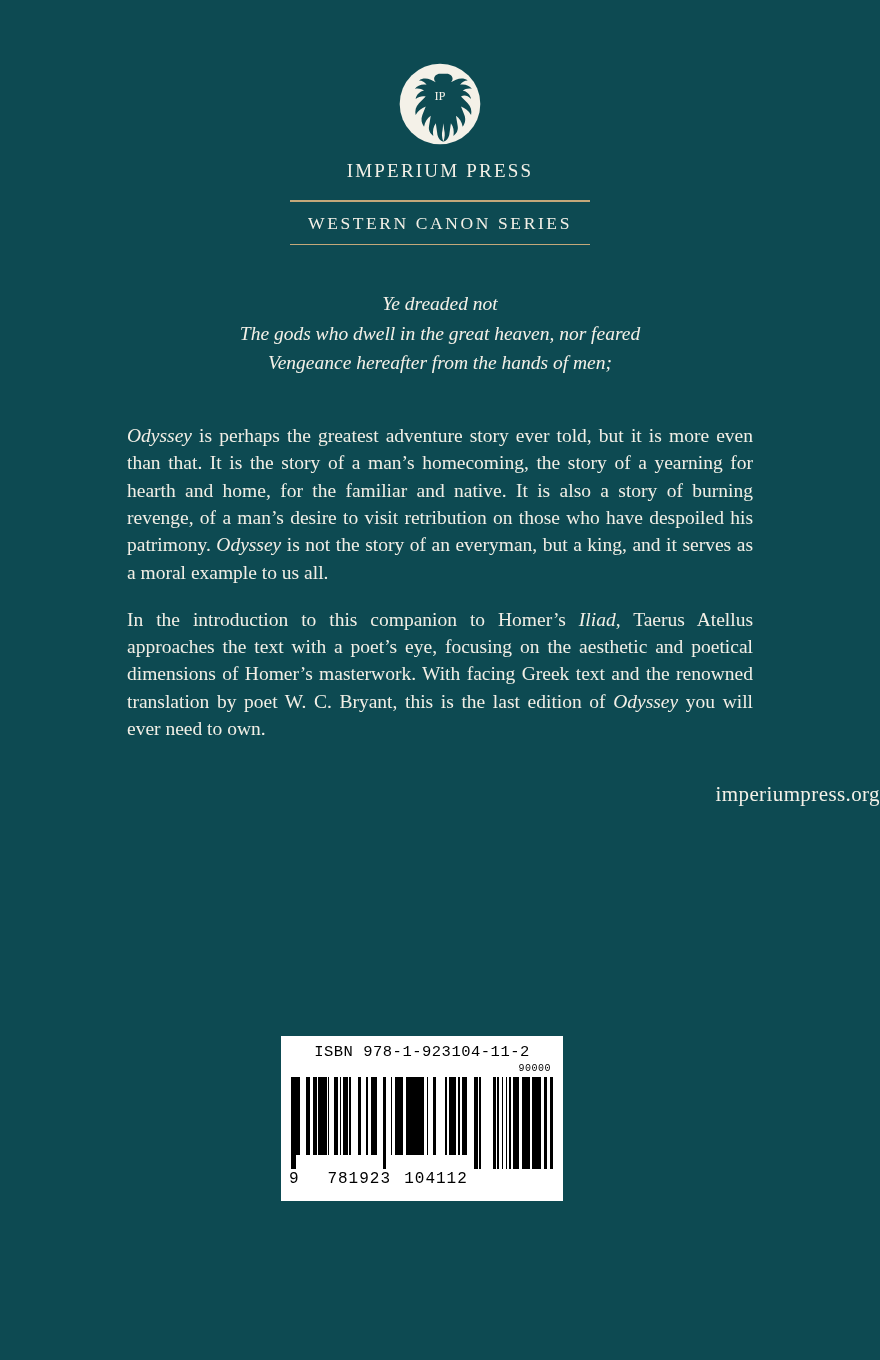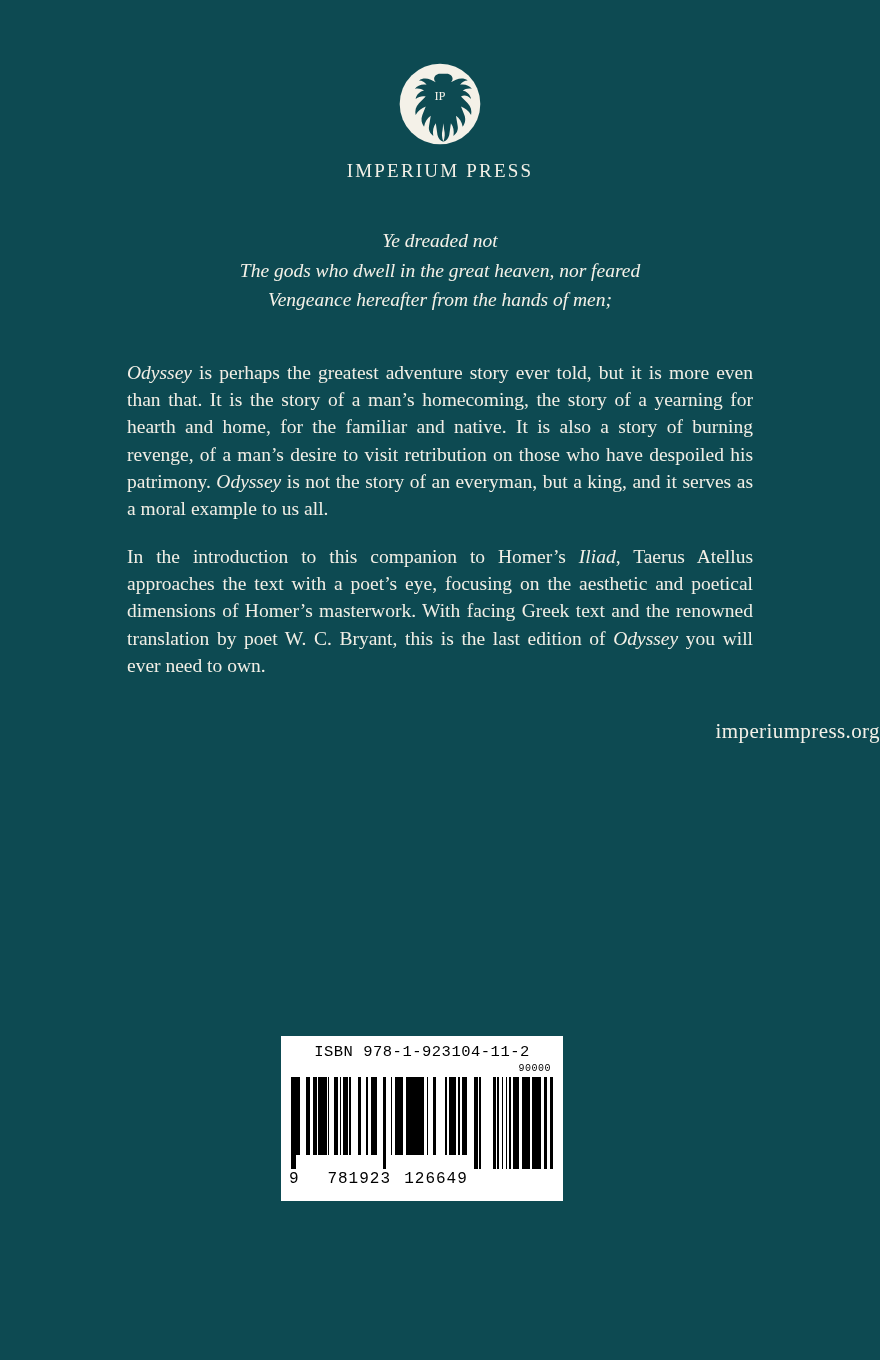--- a/index.html
+++ b/index.html
@@ -180,20 +180,25 @@
 
         <path d="M50 14 c-4 0 -7 3 -7 6 c0 2 1 3 2 4 l-6 -3 c-5 -2 -10 -2 -14 1 c4 0 7 2 9 5 c-6 -1 -11 1 -14 5 c4 -1 8 0 11 2 c-5 1 -9 5 -10 10 c4 -3 8 -4 12 -3 l-8 8 c-4 4 -5 9 -4 14 c3 -5 7 -8 12 -10 l-4 10 c-2 5 -1 10 2 14 c1 -6 4 -10 8 -13 l-2 12 c-1 5 1 9 5 12 c-1 -6 0 -11 3 -15 l2 14 c1 4 3 7 7 8 c-2 -5 -2 -10 -1 -14 l1 -8 l1 8 c1 4 1 9 -1 14 c4 -1 6 -4 7 -8 l2 -14 c3 4 4 9 3 15 c4 -3 6 -7 5 -12 l-2 -12 c4 3 7 7 8 13 c3 -4 4 -9 2 -14 l-4 -10 c5 2 9 5 12 10 c1 -5 0 -10 -4 -14 l-8 -8 c4 -2 8 -1 12 3 c-1 -5 -5 -9 -10 -10 c3 -2 7 -3 11 -2 c-3 -4 -8 -6 -14 -5 c2 -3 5 -5 9 -5 c-4 -3 -9 -3 -14 -1 l-6 3 c1 -1 2 -2 2 -4 c0 -3 -3 -6 -7 -6 z"></path>
       </g>
       <g fill="#f4f1e8" font-family="Liberation Serif, serif" font-size="15" text-anchor="middle">
         <text x="50" y="45">IP</text>
       </g>
     </svg>
     <div class="publisher-name">IMPERIUM PRESS</div>
   </div>
 
+  <div class="series-band">
+    <div class="rule"></div>
+    <div class="series-label">WESTERN CANON SERIES</div>
+    <div class="rule"></div>
+  </div>
 
   <div class="epigraph">
     <div>Ye dreaded not</div>
     <div>The gods who dwell in the great heaven, nor feared</div>
     <div>Vengeance hereafter from the hands of men;</div>
   </div>
 
   <div class="blurb">
     <p><i>Odyssey</i> is perhaps the greatest adventure story ever told, but it is more even than that. It is the story of a man’s homecoming, the story of a yearning for hearth and home, for the familiar and native. It is also a story of burning revenge, of a man’s desire to visit retribution on those who have despoiled his patrimony. <i>Odyssey</i> is not the story of an everyman, but a king, and it serves as a moral example to us all.</p>
     <p>In the introduction to this companion to Homer’s <i>Iliad</i>, Taerus Atellus approaches the text with a poet’s eye, focusing on the aesthetic and poetical dimensions of Homer’s masterwork. With facing Greek text and the renowned translation by poet W. C. Bryant, this is the last edition of <i>Odyssey</i> you will ever need to own.</p>
@@ -331,17 +336,17 @@
           <div class="bar" style="width: 3px;"></div>
           <div class="bar sp" style="width: 3px;"></div>
           <div class="bar" style="width: 2px;"></div>
           <div class="bar" style="width: 1px;"></div>
           <div class="bar sp" style="width: 2px;"></div>
         </div>
     </div>
     <div class="digits">
       <span class="d-first">9</span>
       <span class="d-left">781923</span>
-      <span class="d-right">126649</span>
+      <span class="d-right">104112</span>
     </div>
   </div>
 
 </div>
 
 </body></html>

